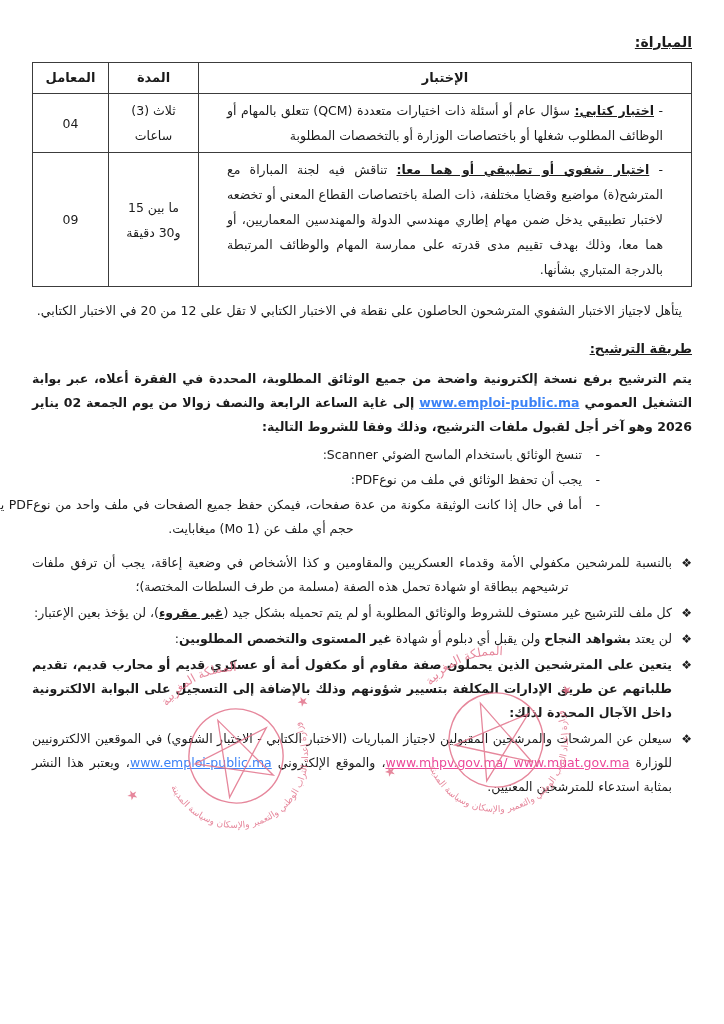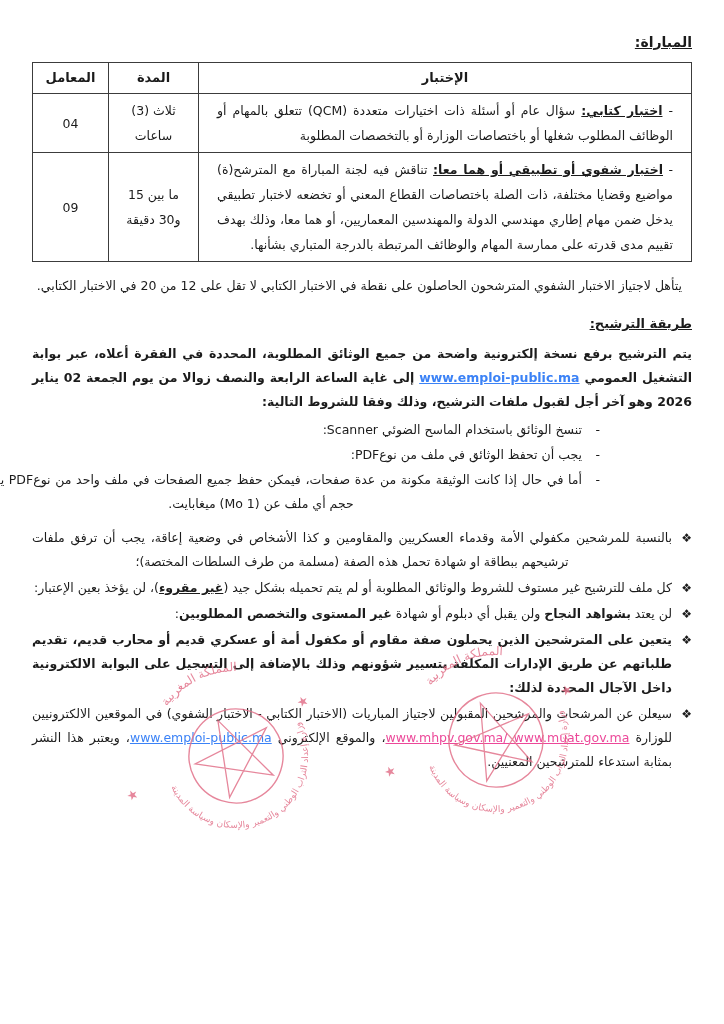--- a/index.html
+++ b/index.html
@@ -28,21 +28,21 @@
   table.exam-table th, table.exam-table td {
     border: 1.4px solid #3c3c3c;
     vertical-align: middle;
   }
   table.exam-table th {
     font-weight: bold; text-align: center; font-size: 13px; padding: 3px 0;
   }
   col.c-exam  { width: auto; }
   col.c-dur   { width: 90px; }
   col.c-coef  { width: 76px; }
-  td.exam-cell { padding: 4px 18px; text-align: justify; line-height: 25px; }
+  td.exam-cell { padding: 4px 28px; text-align: justify; line-height: 25px; }
   td.center-cell { text-align: center; line-height: 25px; padding: 2px 4px; }
   .exam-title { font-weight: bold; text-decoration: underline; }
 
   p.para { margin: 0 0 6px 0; }
   p.qualify { margin: 12px 0 14px 0; text-indent: 10px; }
   .section-heading { font-size: 13px; margin: 10px 0 6px 0; }
   p.bold-para { font-weight: bold; text-align: justify; margin-bottom: 4px; }
 
   .cond-list { margin: 2px 92px 10px 0; }
   .cond-item { display: flex; margin-bottom: 1px; }

